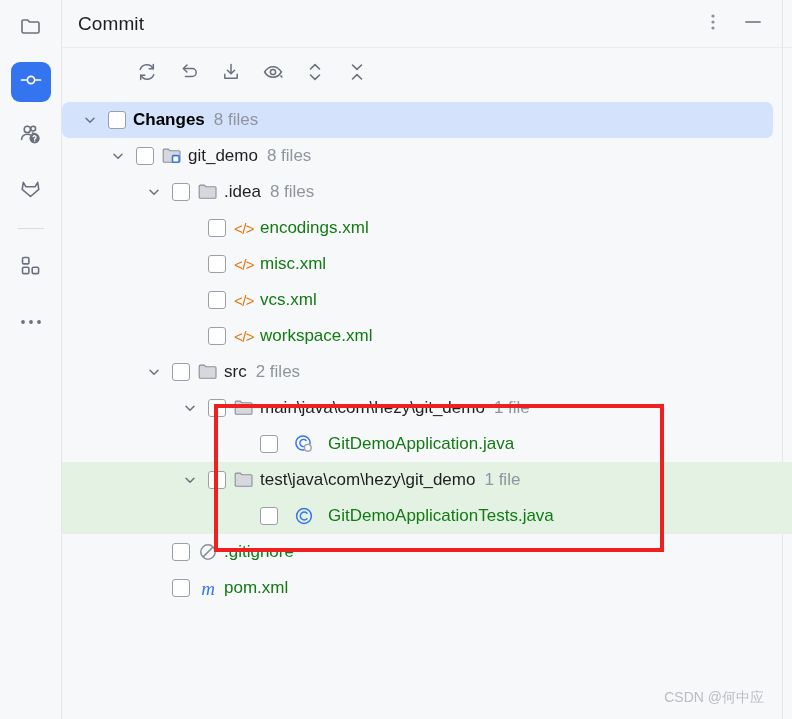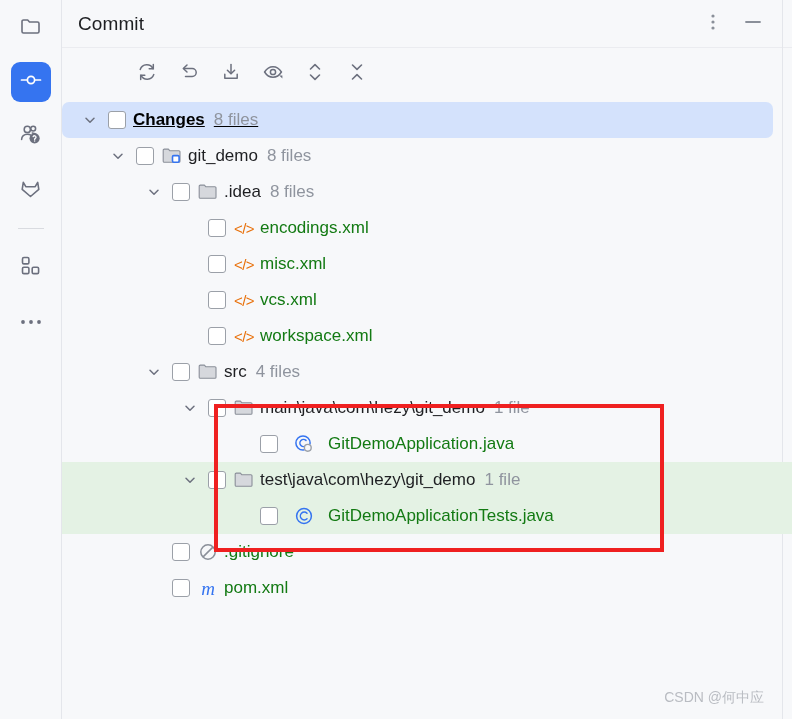--- a/index.html
+++ b/index.html
@@ -92,21 +92,20 @@
     position: relative;
     height: 36px;
     display: flex; align-items: center;
     font-size: 17px;
     white-space: nowrap;
   }
   .row.selected {
     background: #d4e2fc;
     border-radius: 7px;
     margin-right: 19px;
-    text-decoration: underline;
   }
   .row.greenband { background: #e4f2e4; text-align: right; }
 
   .chev {
     width: 20px; height: 20px; flex: 0 0 20px;
     display: flex; align-items: center; justify-content: center;
     color: #6c707e;
   }
   .chev.blank { visibility: hidden; }
 
@@ -403,21 +402,21 @@
             </svg>
           </span>
           <span style="width: 8px;"></span>
           <span class="cbox"></span>
           <span class="ficon">
             <svg width="20" height="18" viewBox="0 0 20 18" fill="none">
               <path d="M1.2 3.2a1.1 1.1 0 0 1 1.1-1.1h4.1l1.5 1.7h9a1.1 1.1 0 0 1 1.1 1.1v9.3a1.1 1.1 0 0 1-1.1 1.1H2.3a1.1 1.1 0 0 1-1.1-1.1z" fill="#d6d8dd" stroke="#8a8f99" stroke-width="1.1" stroke-linejoin="round"></path>
             </svg>
           </span>
           <span class="label">src</span>
-          <span class="meta">4 files</span>
+          <span class="meta">2 files</span>
         </div>
         <div class="row i3">
           <span class="chev">
             <svg width="14" height="14" viewBox="0 0 14 14" fill="none" stroke="currentColor" stroke-width="1.5" stroke-linecap="round" stroke-linejoin="round">
               <polyline points="3,5.2 7,9.2 11,5.2"></polyline>
             </svg>
           </span>
           <span style="width: 8px;"></span>
           <span class="cbox"></span>
           <span class="ficon">

